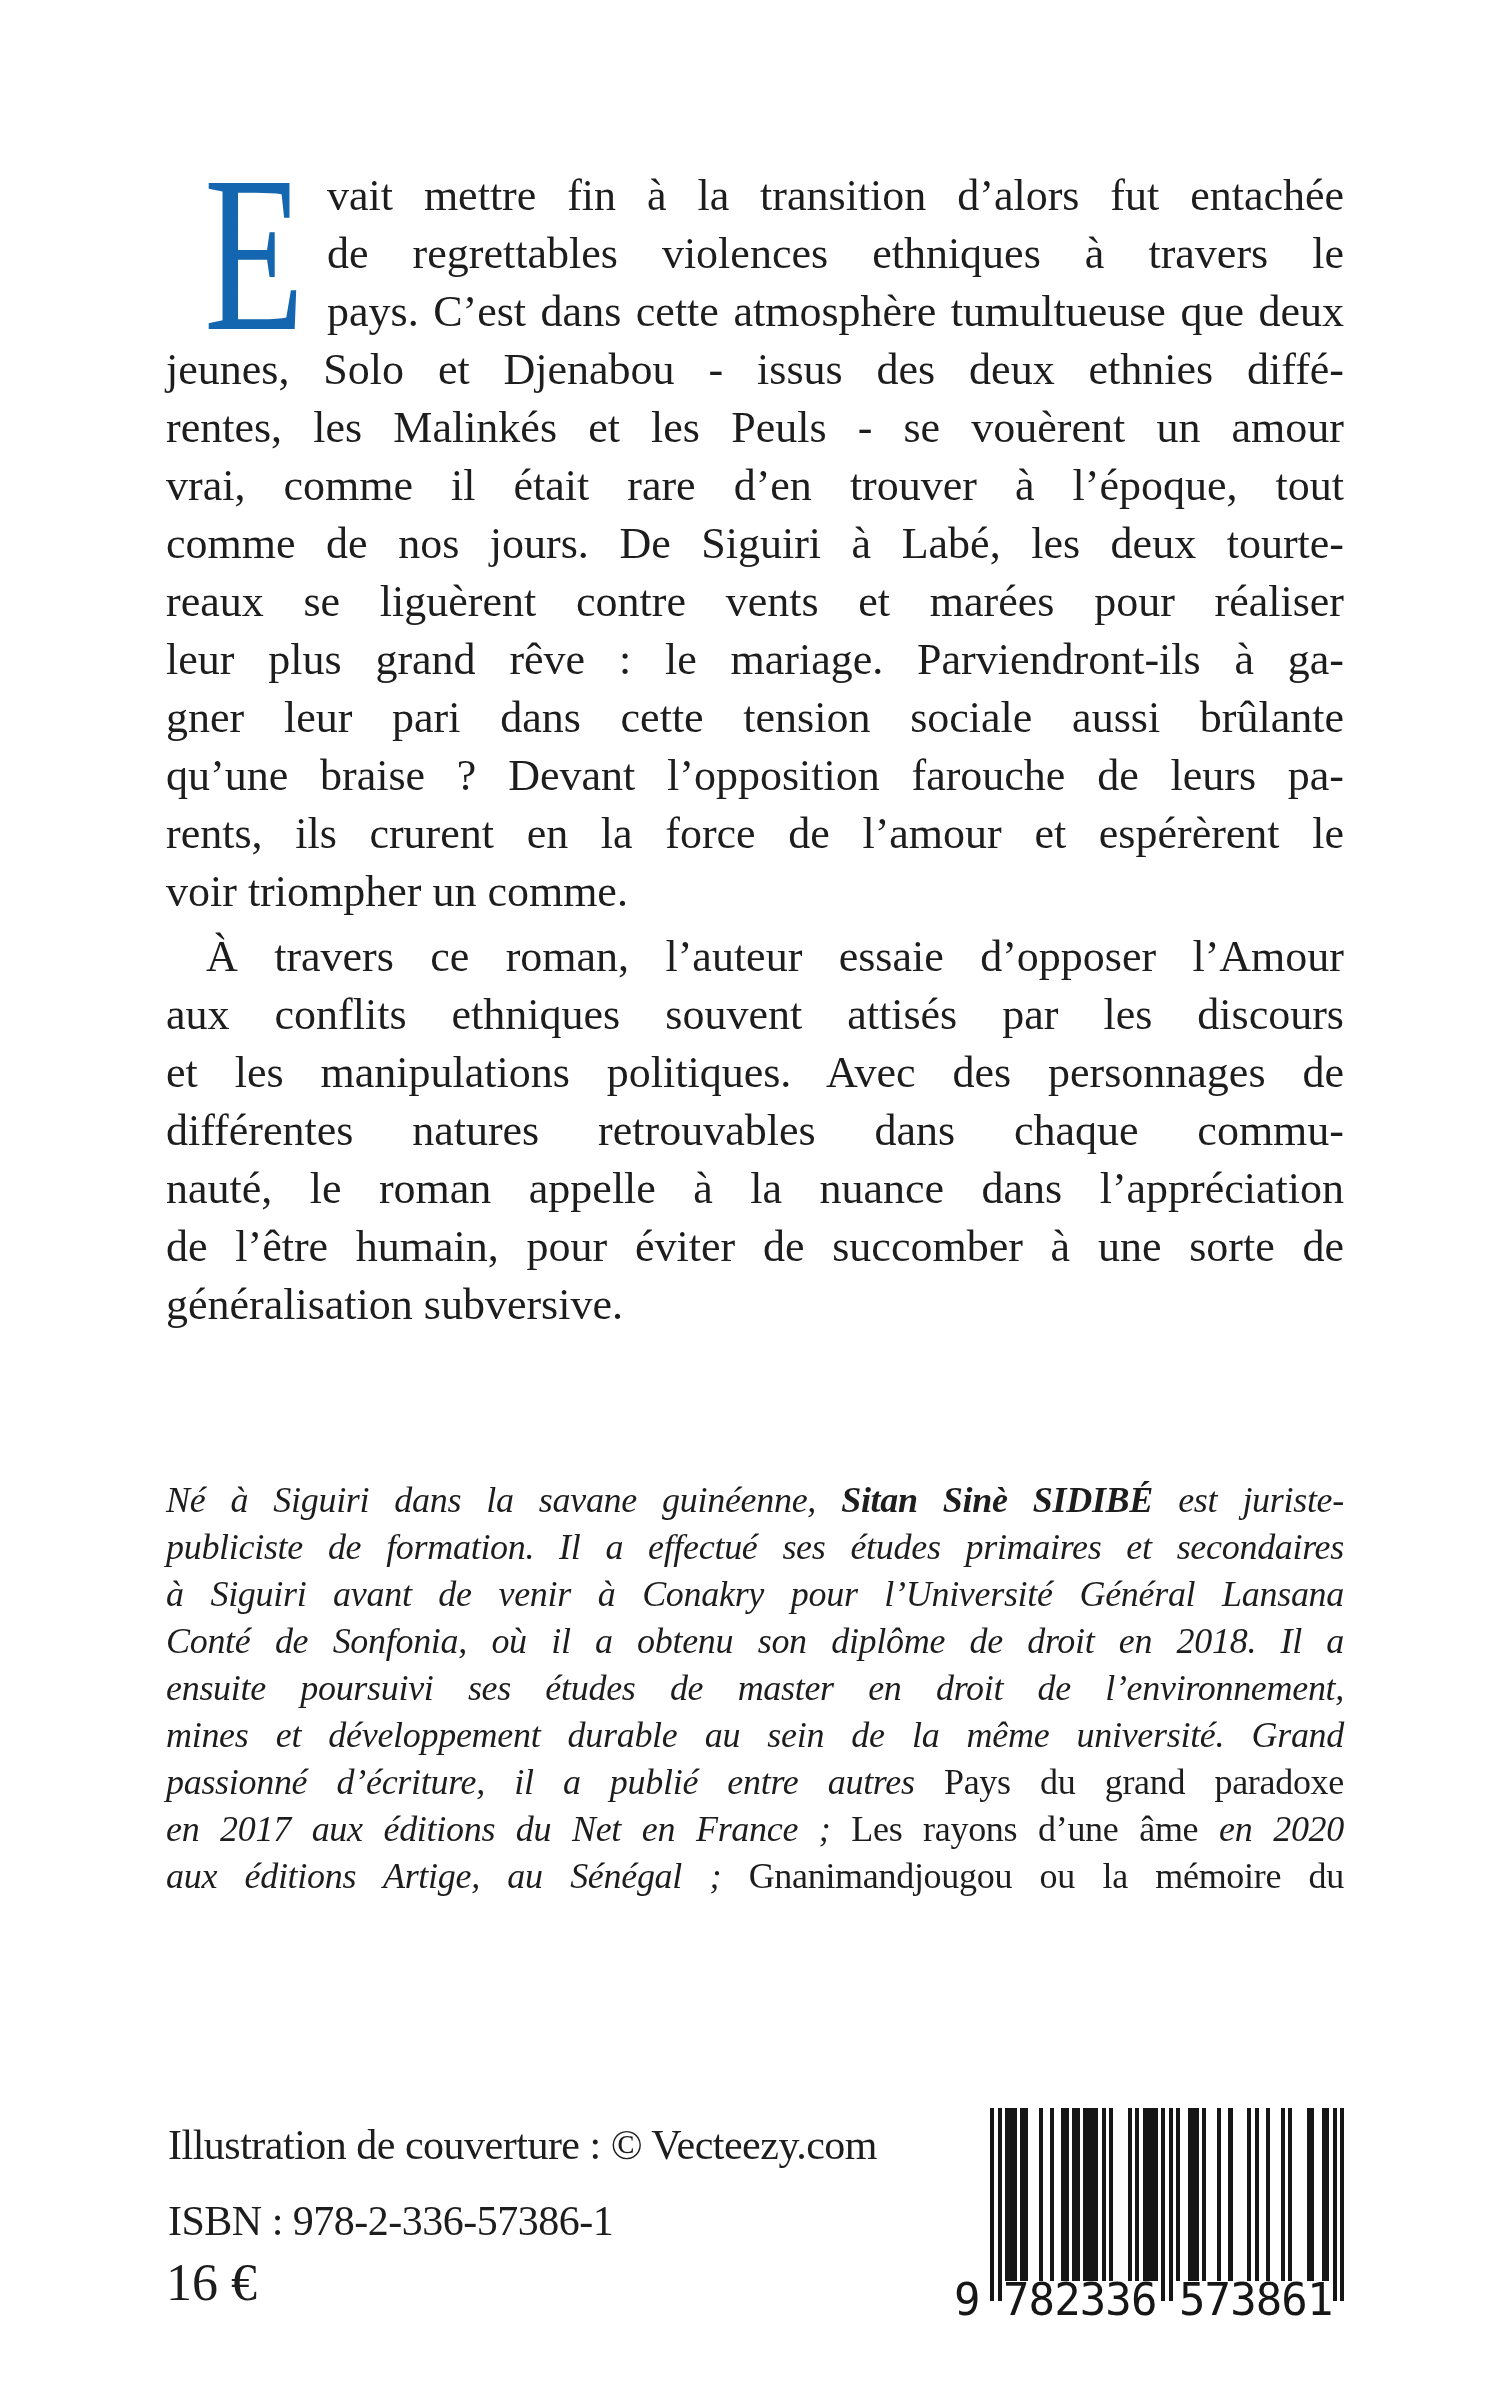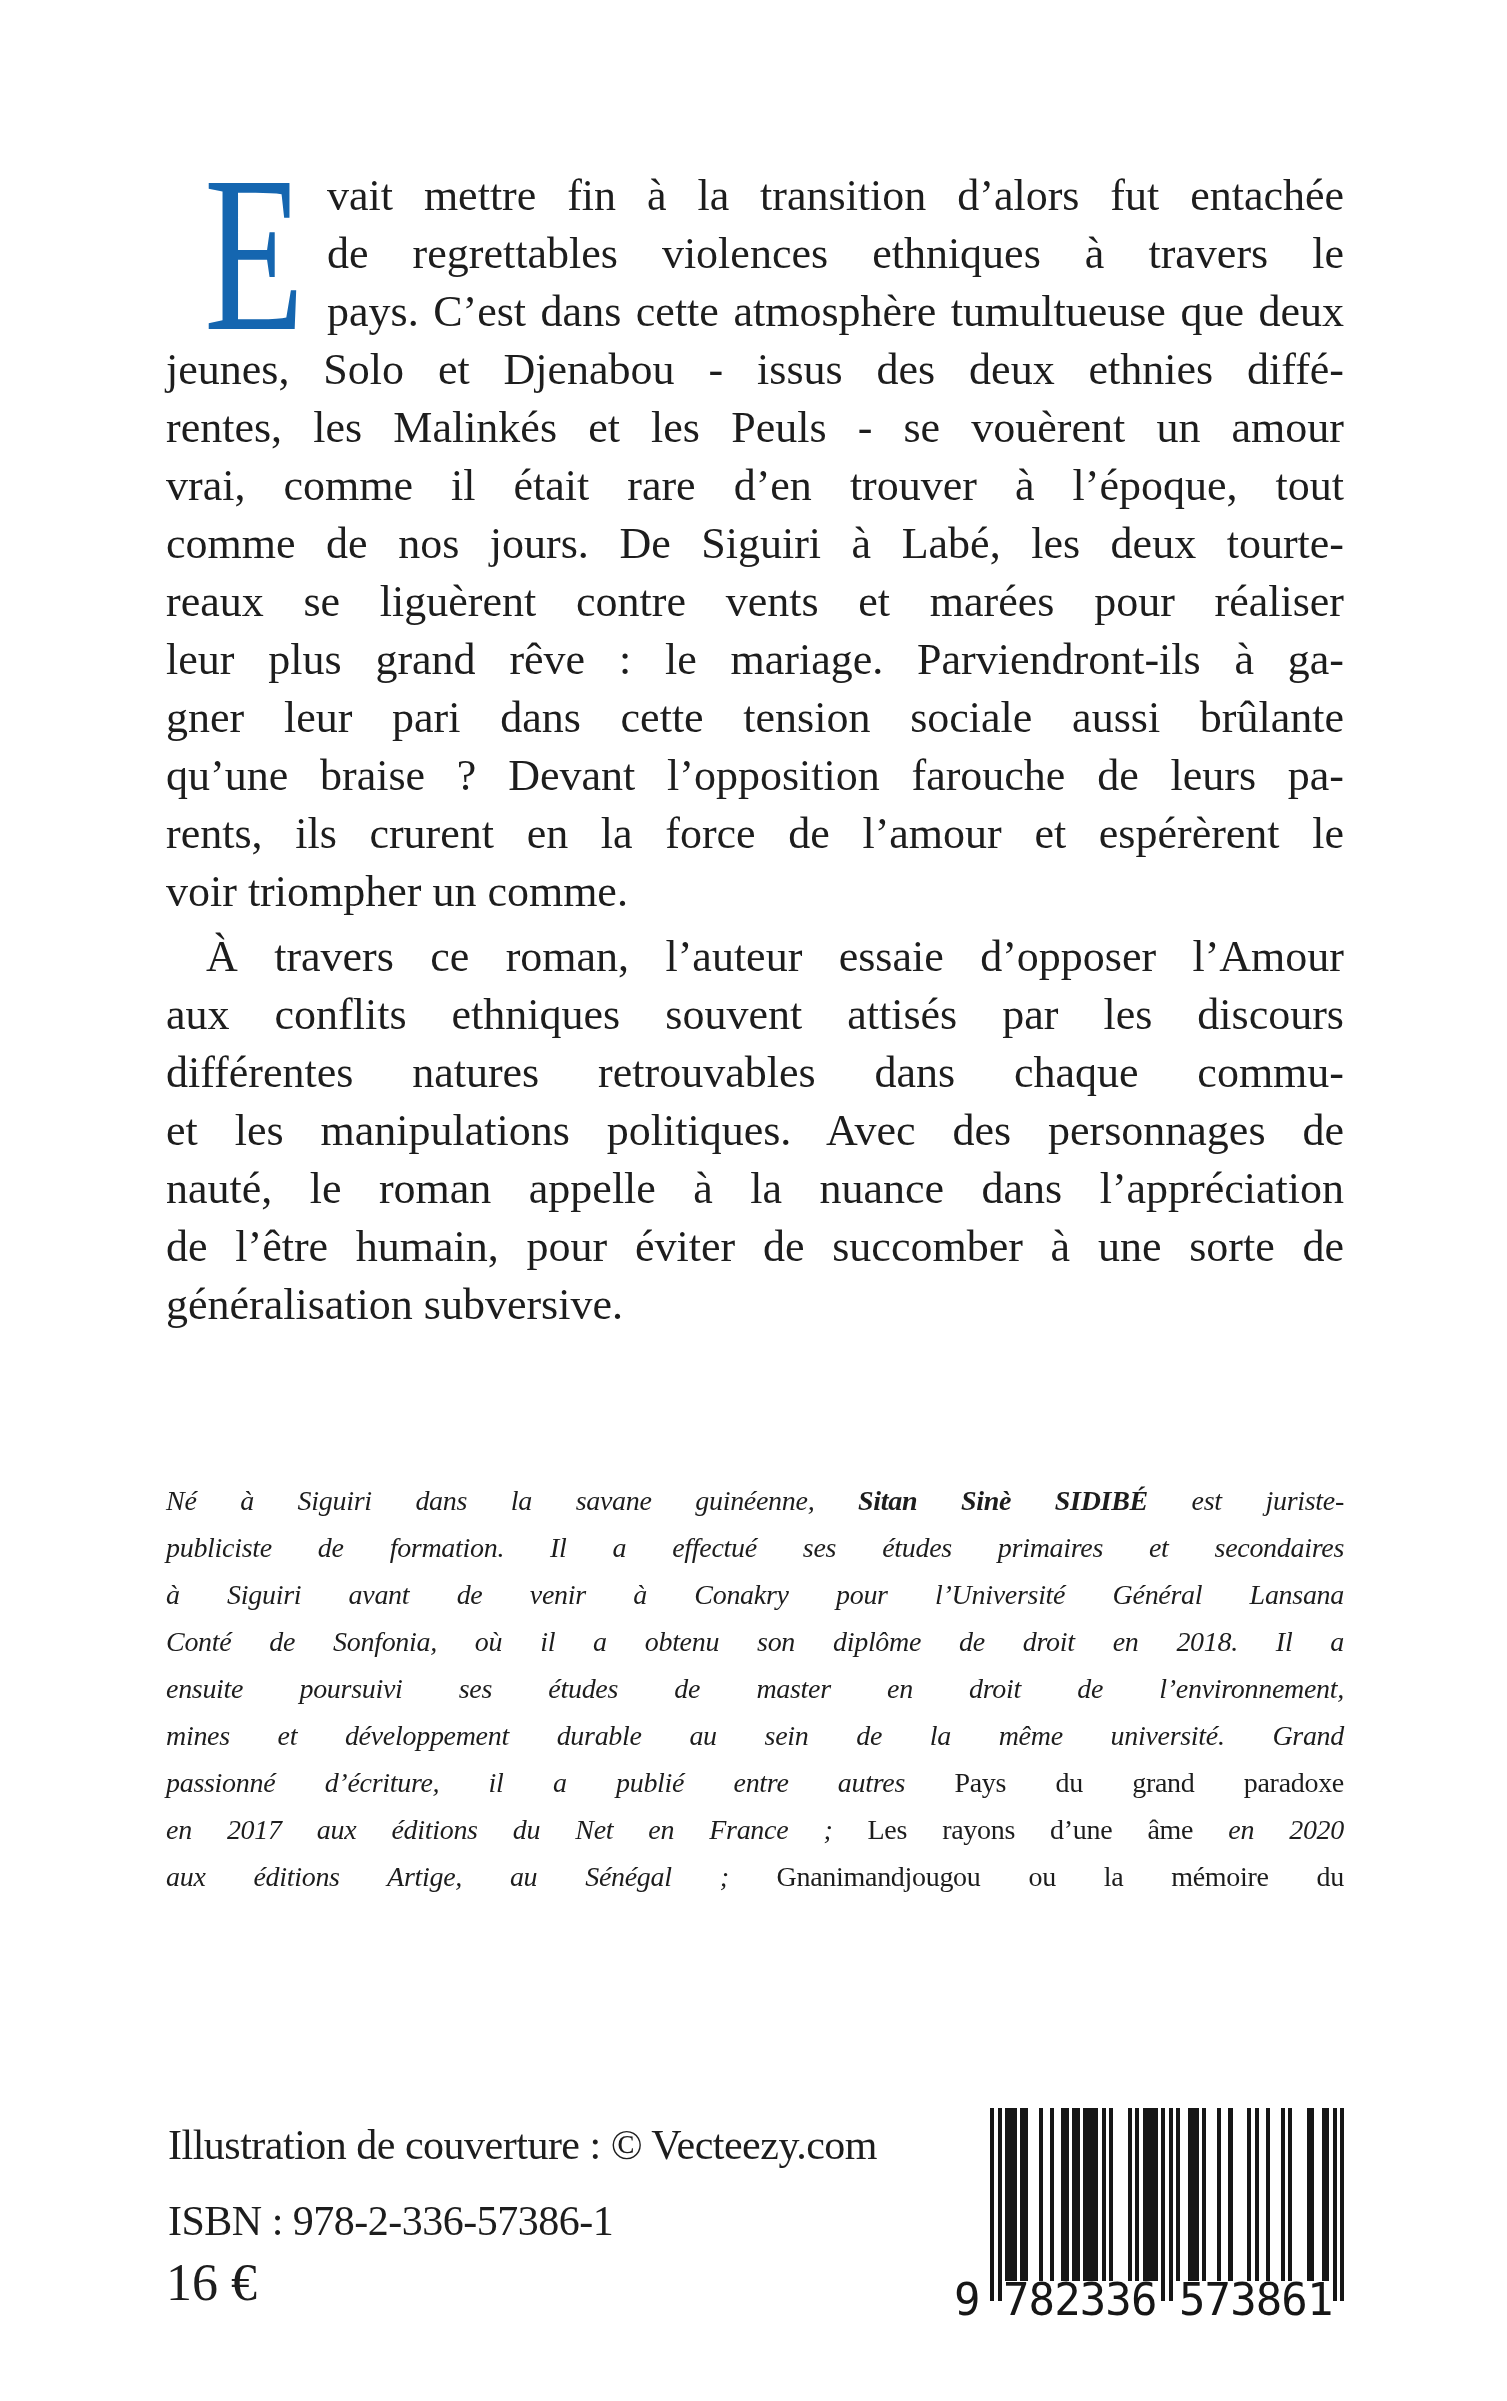--- a/index.html
+++ b/index.html
@@ -42,21 +42,21 @@
     font-size: 222px;
     line-height: 150px;
     font-weight: 400;
     transform: scaleX(0.74);
     transform-origin: 0 0;
   }
   .p2 { margin-top: 7px; }
   .p2 .line:first-child { text-indent: 40px; }
   .bio {
     margin-top: 143px;
-    font-size: 28px;
+    font-size: 36px;
     line-height: 47px;
     font-style: italic;
     letter-spacing: -0.3px;
   }
   .seg-i { font-style: italic; }
   .seg-b { font-style: italic; font-weight: 700; }
   .seg-r { font-style: normal; }
   .credit {
     position: absolute;
     left: 168px;
@@ -127,22 +127,22 @@
         <div class="line">reaux se liguèrent contre vents et marées pour réaliser</div>
         <div class="line">leur plus grand rêve : le mariage. Parviendront-ils à ga-</div>
         <div class="line">gner leur pari dans cette tension sociale aussi brûlante</div>
         <div class="line">qu’une braise ? Devant l’opposition farouche de leurs pa-</div>
         <div class="line">rents, ils crurent en la force de l’amour et espérèrent le</div>
         <div class="line line-last">voir triompher un comme.</div>
       </div>
     <div class="para p2">
         <div class="line">À travers ce roman, l’auteur essaie d’opposer l’Amour</div>
         <div class="line">aux conflits ethniques souvent attisés par les discours</div>
+        <div class="line">et les manipulations politiques. Avec des personnages de</div>
         <div class="line">différentes natures retrouvables dans chaque commu-</div>
-        <div class="line">et les manipulations politiques. Avec des personnages de</div>
         <div class="line">nauté, le roman appelle à la nuance dans l’appréciation</div>
         <div class="line">de l’être humain, pour éviter de succomber à une sorte de</div>
         <div class="line line-last">généralisation subversive.</div>
       </div>
     <div class="bio">
         <div class="line"><span class="seg-i">Né à Siguiri dans la savane guinéenne, </span><span class="seg-b">Sitan Sinè SIDIBÉ</span><span class="seg-i"> est juriste-</span></div>
         <div class="line"><span class="seg-i">publiciste de formation. Il a effectué ses études primaires et secondaires</span></div>
         <div class="line"><span class="seg-i">à Siguiri avant de venir à Conakry pour l’Université Général Lansana</span></div>
         <div class="line"><span class="seg-i">Conté de Sonfonia, où il a obtenu son diplôme de droit en 2018. Il a</span></div>
         <div class="line"><span class="seg-i">ensuite poursuivi ses études de master en droit de l’environnement,</span></div>

